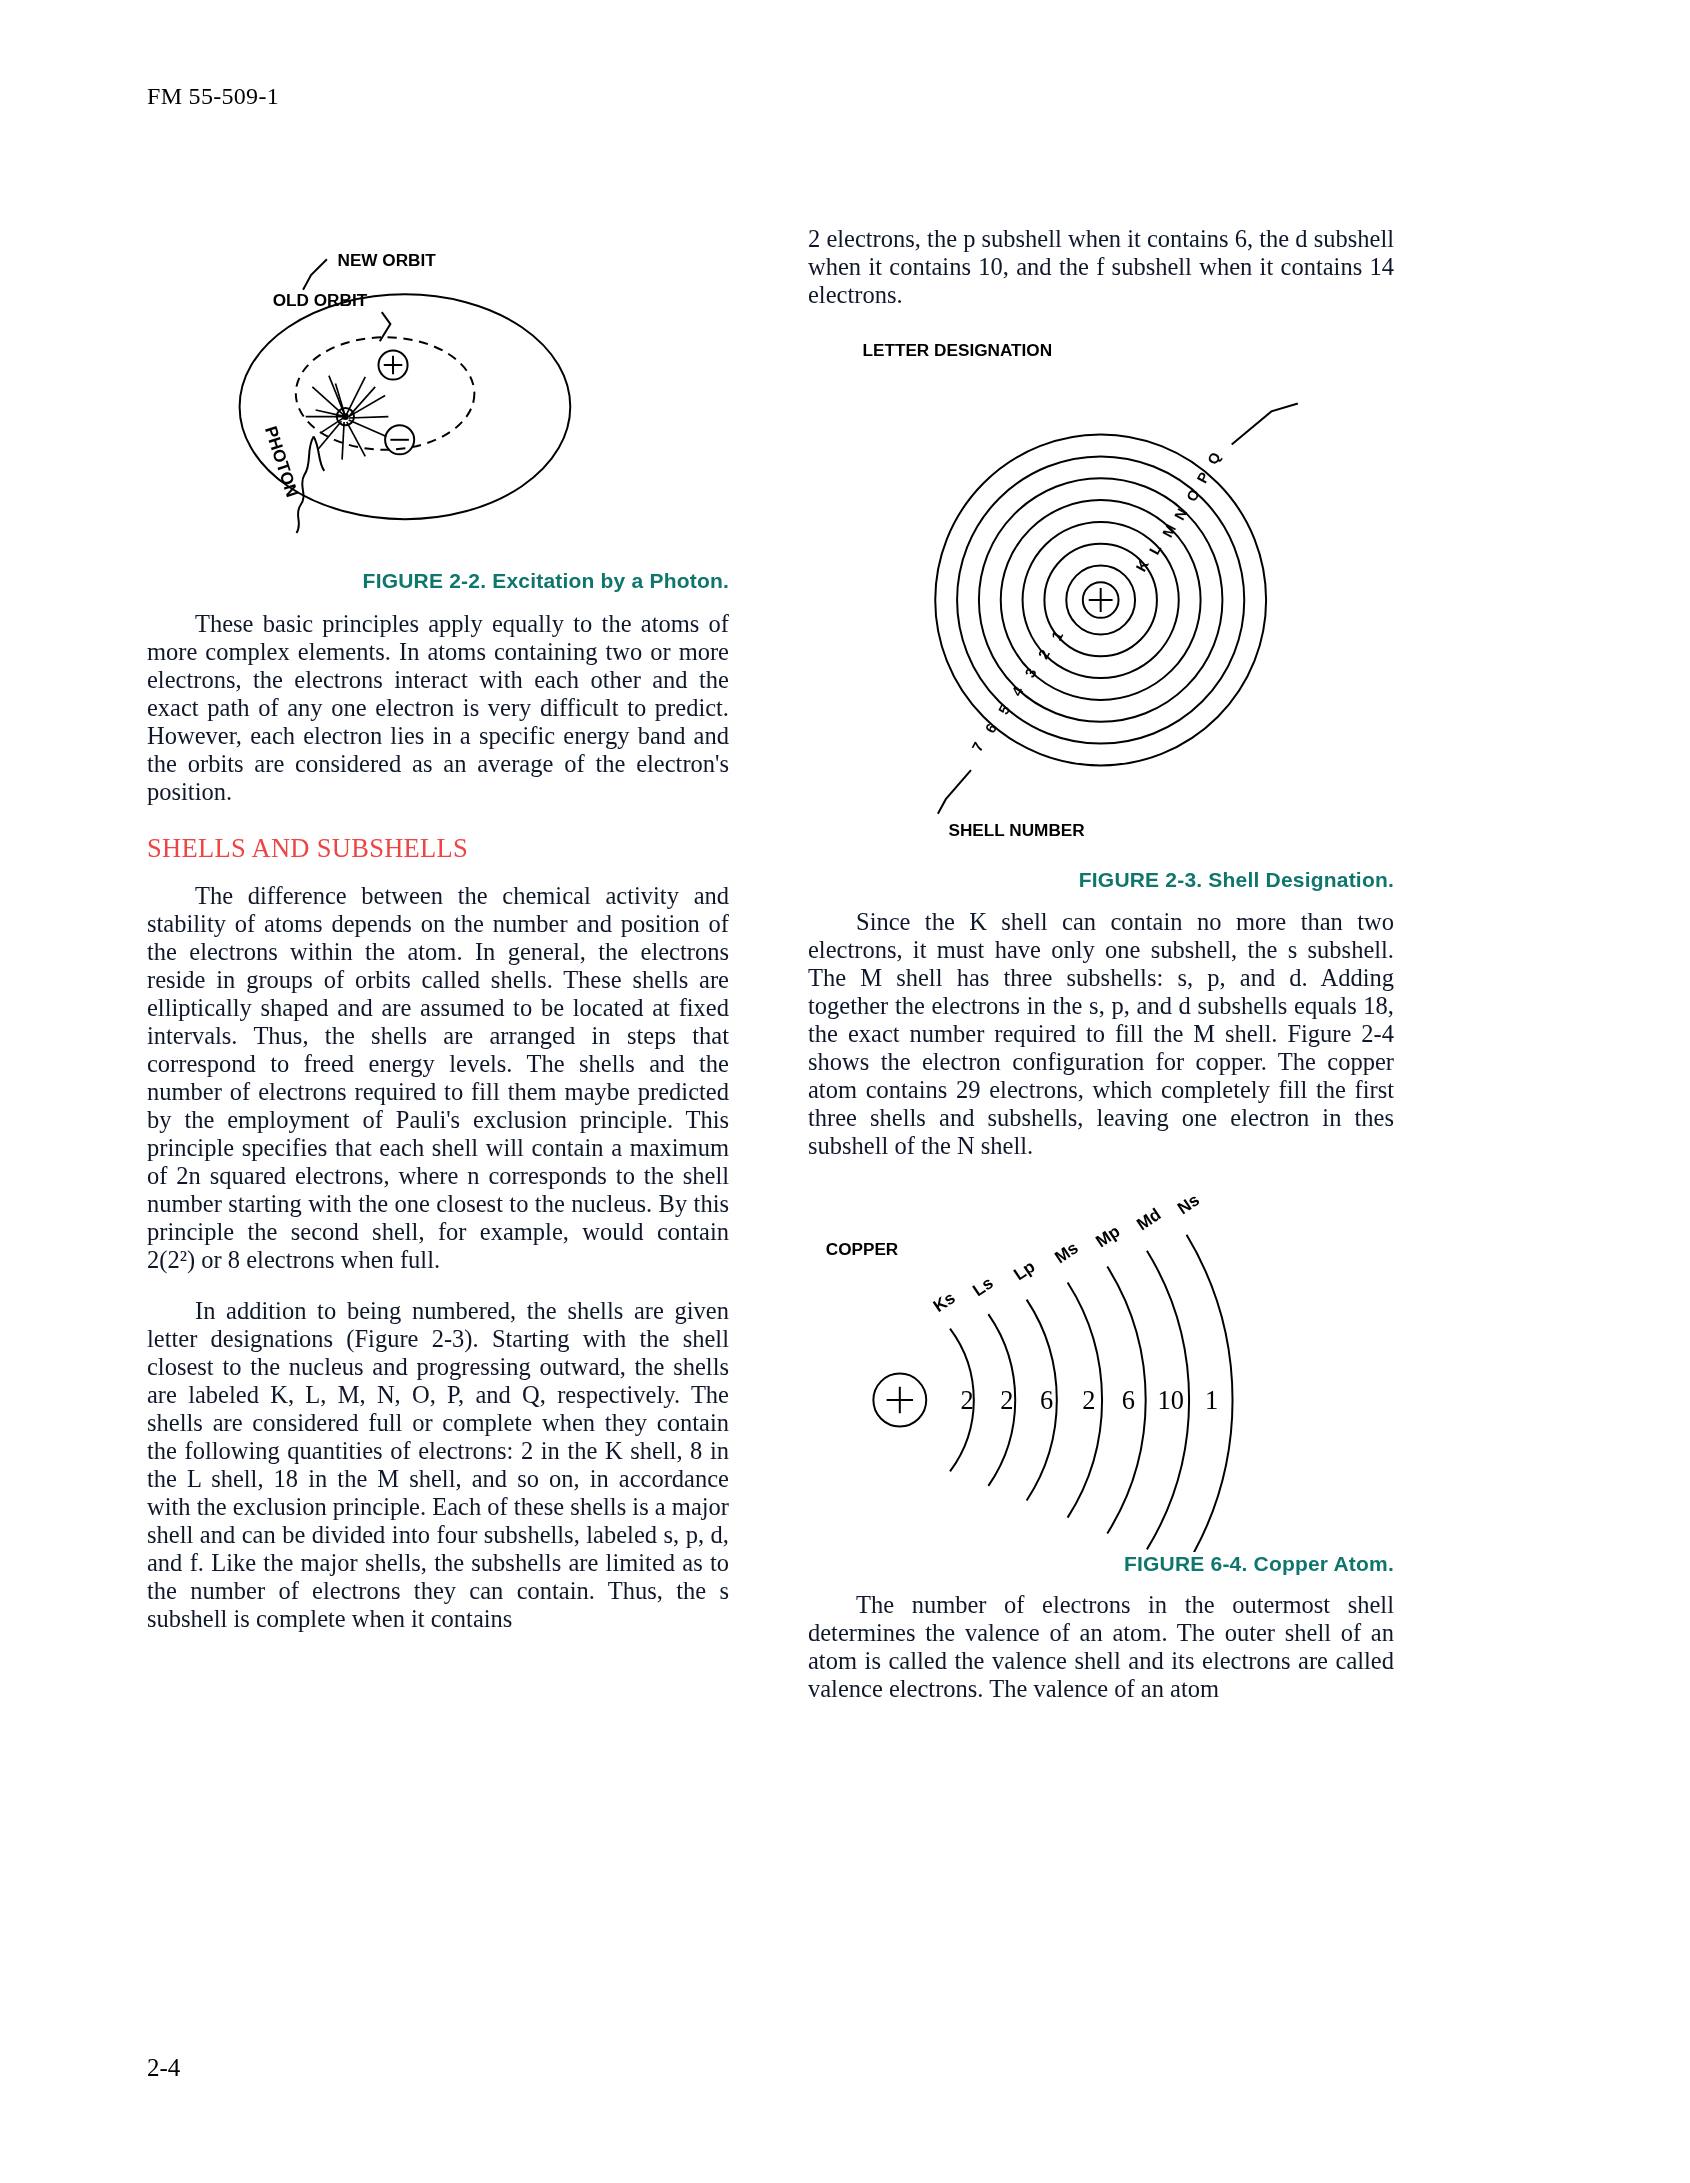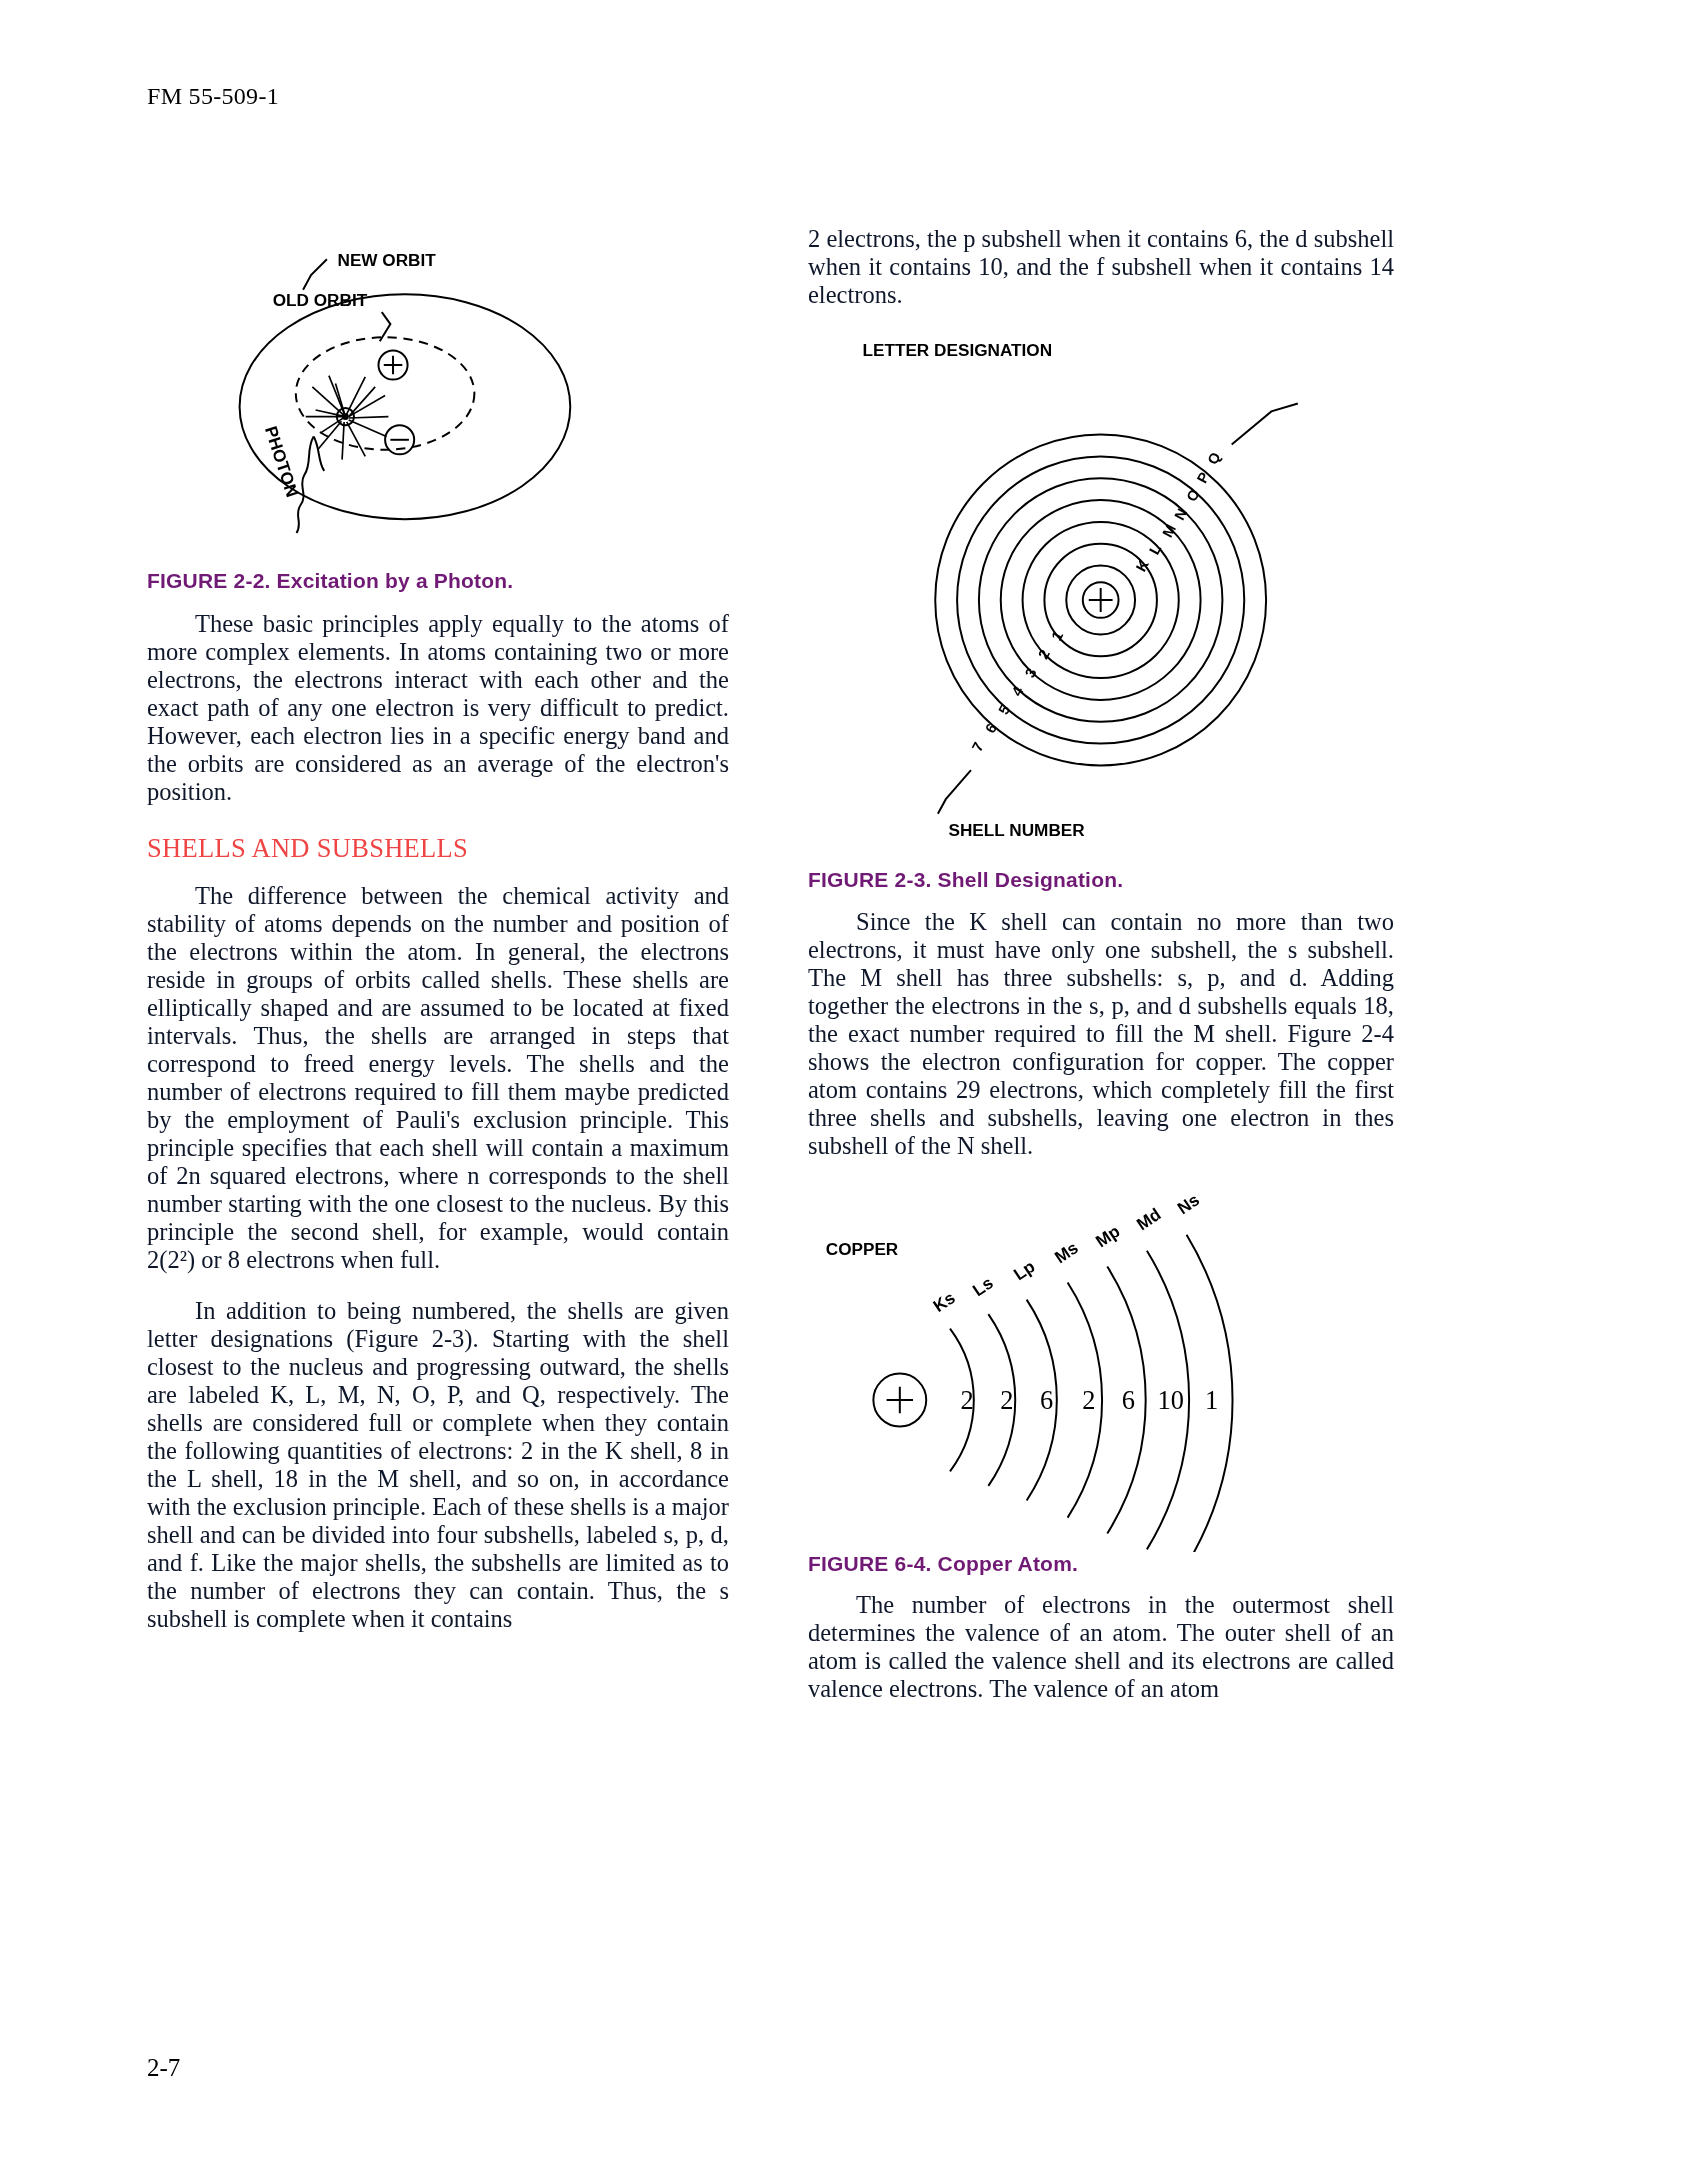--- a/index.html
+++ b/index.html
@@ -31,21 +31,21 @@
     font-family:"Liberation Serif", serif;
   }
   p.body.indent { text-indent:48px; }
   h2.sect {
     font-size:26.5px; margin:26.5px 0 18.5px 0; font-weight:normal;
     letter-spacing:0.3px; color:#ef4444;
     font-family:"Liberation Serif", serif;
   }
   .figcap {
     font-family:"Liberation Sans", sans-serif;
-    font-size:21px; font-weight:bold; text-align:left; color:#701a75;
+    font-size:21px; font-weight:bold; text-align:right; color:#0f766e;
     letter-spacing:0.2px;
   }
   .fig { position:relative; }
   svg { display:block; }
   .lbl {
     font-family:"Liberation Sans", sans-serif;
     font-weight:bold; font-size:26px; fill:#000;
   }
   .lbl-small {
     font-family:"Liberation Sans", sans-serif;
@@ -218,21 +218,21 @@
         <text class="lbl" x="26" y="110" font-size="38">COPPER</text>
       </svg>
       <div class="figcap">FIGURE 6-4.  Copper Atom.</div>
     </div>
 
 
     <p class="body indent">The number of electrons in the outermost shell determines the valence of an atom. The outer shell of an atom is called the valence shell and its electrons are called valence electrons. The valence of an atom</p>
 
   </div>
 
-  <div class="page-num">2-7</div>
+  <div class="page-num">2-4</div>
 
   <div class="watermark">
     
     
   </div>
 
 </div>
 
 
 </body></html>

